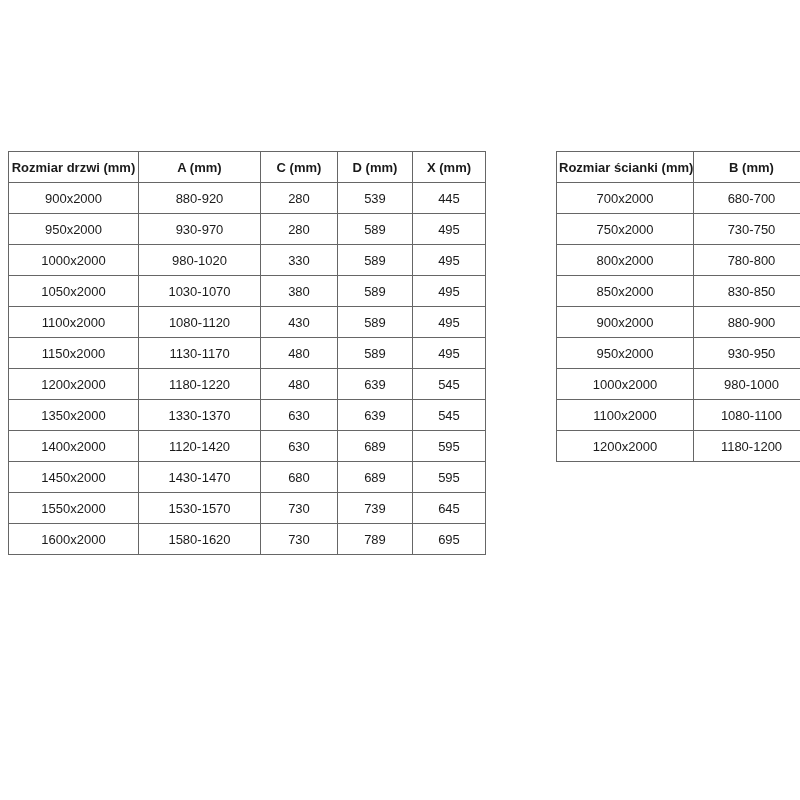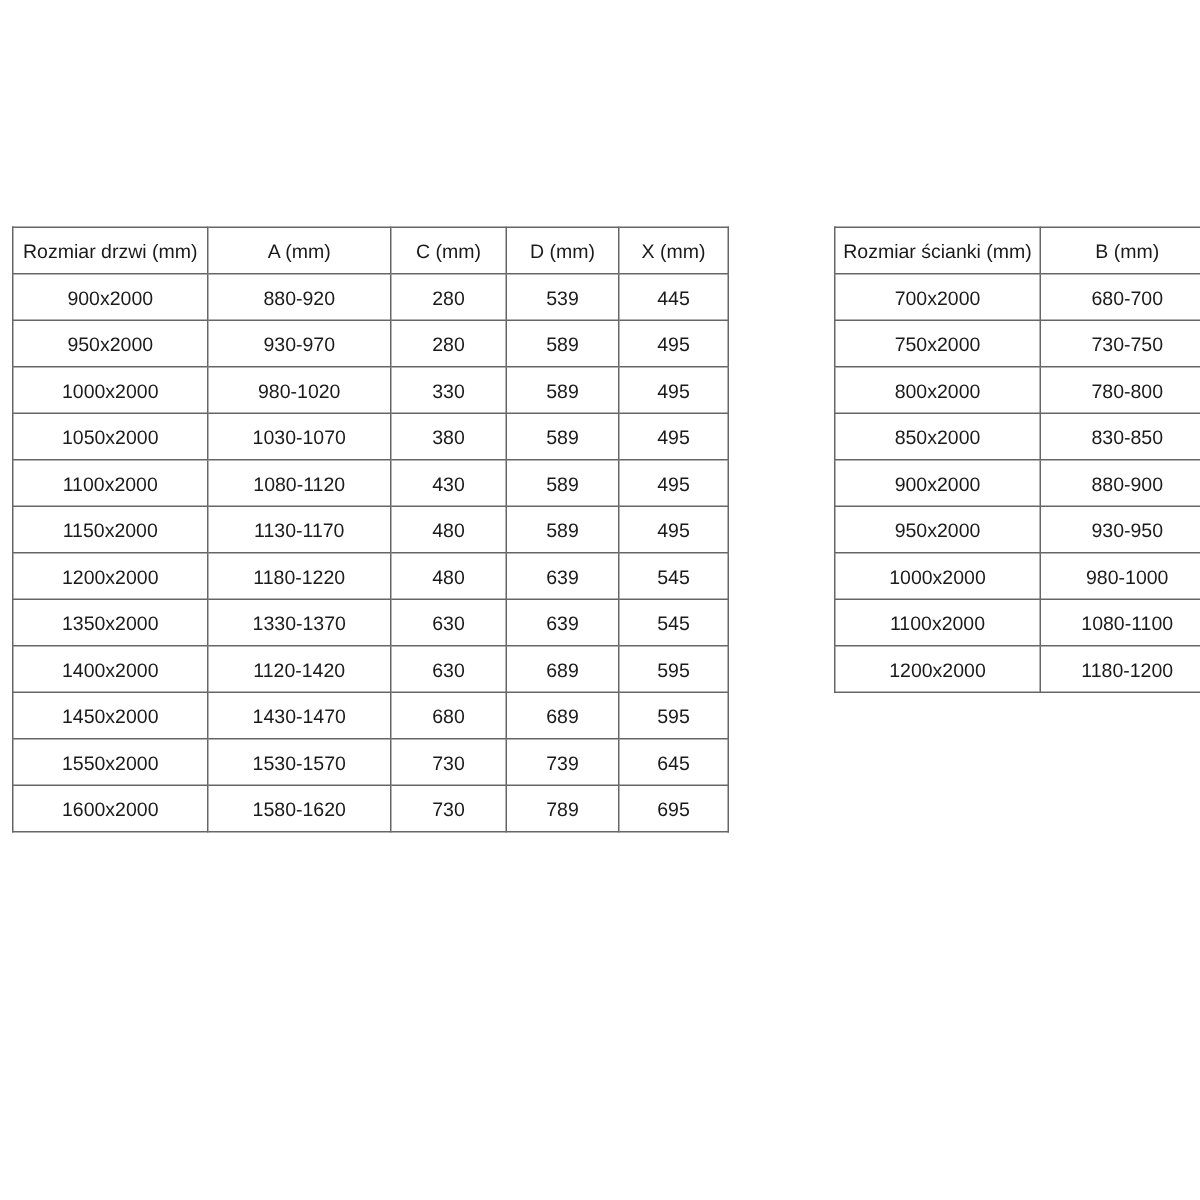--- a/index.html
+++ b/index.html
@@ -28,21 +28,21 @@
     border:1px solid var(--border-color);
     text-align:center;
     vertical-align:middle;
     height:30px;
     padding:0 2px;
     font-size:13px;
     color:var(--text-color);
     white-space:nowrap;
     overflow:hidden;
   }
-  .dim-table th{font-weight:normal;margin-left:37px;}
+  .dim-table th{font-weight:bold;margin-left:37px;}
 </style>
 </head>
 <body>
 
 <div class="canvas">
 
   <table id="doors-table" class="dim-table">
     <colgroup>
       <col style="width:130px">
       <col style="width:122px">

